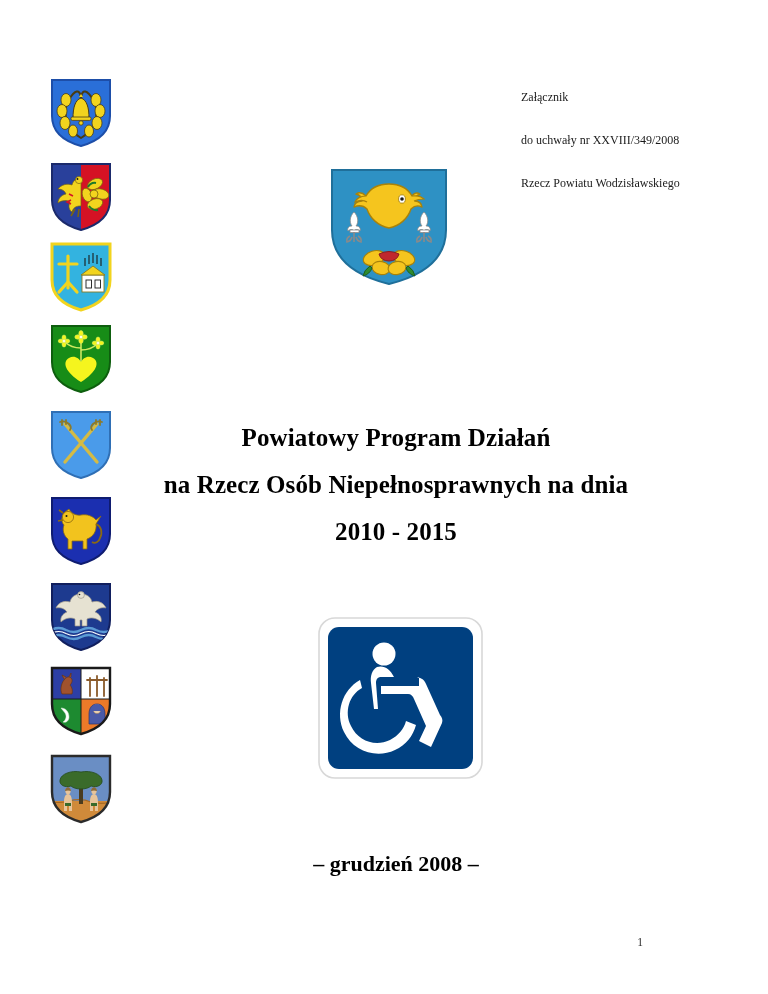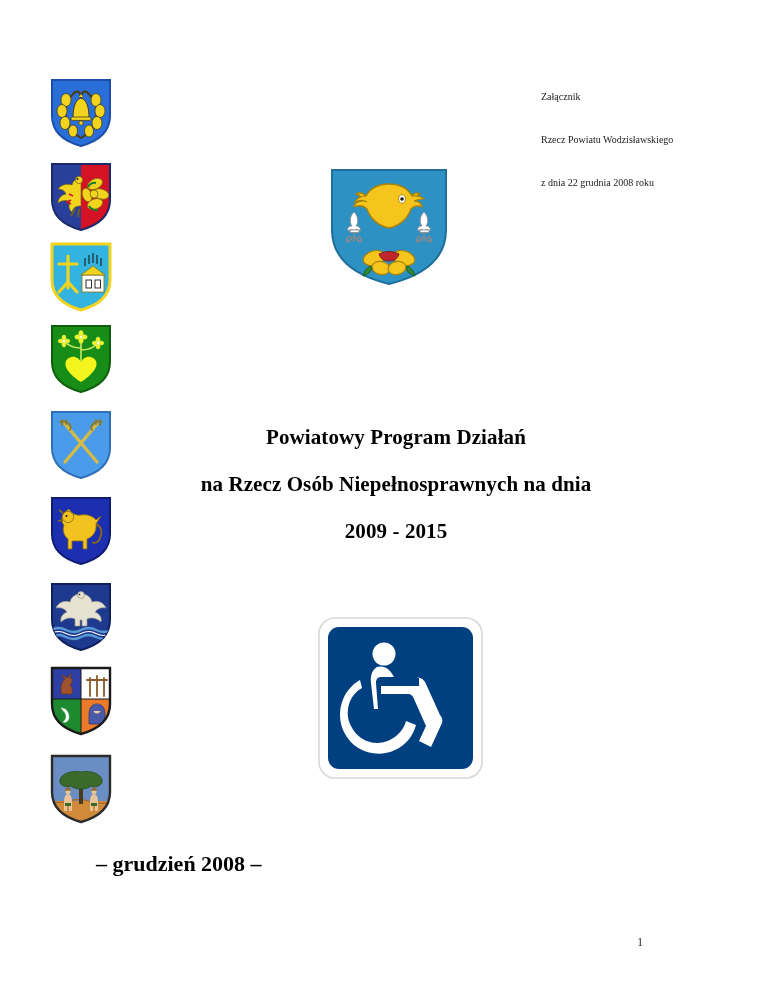--- a/index.html
+++ b/index.html
@@ -13,24 +13,24 @@
     height: 994px;
     position: relative;
     font-family: "Liberation Serif", "DejaVu Serif", serif;
     color: #000000;
     overflow: hidden;
   }
 
   
   #header-note {
     position: absolute;
-    left: 541px;
+    left: 521px;
     top: 62px;
     width: 220px;
-    font-size: 10px;
+    font-size: 12px;
     line-height: 14.2px;
     color: #1a1a1a;
     white-space: pre;
   }
   #header-note div { white-space: pre; }
 
   
   #crest-column {
     position: absolute;
     left: 49px;
@@ -57,21 +57,21 @@
 
   
   #title-block {
     position: absolute;
     left: 96px;
     top: 414px;
     width: 600px;
     text-align: center;
   }
   .title-line {
-    font-size: 21px;
+    font-size: 25px;
     font-weight: bold;
     line-height: 47px;
     letter-spacing: 0.1px;
     white-space: nowrap;
   }
 
   
   #access-sign {
     position: absolute;
     left: 318px;
@@ -80,20 +80,21 @@
     height: 162px;
   }
   #access-sign svg { display: block; width: 100%; height: 100%; }
 
   
   #footer-date {
     position: absolute;
     left: 96px;
     top: 851px;
     width: 600px;
+    text-align: center;
     font-size: 22px;
     font-weight: bold;
     white-space: nowrap;
   }
 
   
   #page-number {
     position: absolute;
     left: 600px;
     top: 936px;
@@ -101,22 +102,22 @@
     text-align: center;
     font-size: 11.5px;
     color: #2a2a2a;
   }
 </style>
 </head>
 <body>
 
 <div id="header-note">
   <div>Załącznik</div>
+  <div>do uchwały nr XXVIII/349/2008</div>
   <div>Rzecz Powiatu Wodzisławskiego</div>
-  <div>z dnia 22 grudnia 2008 roku</div>
 </div>
 
 <div id="crest-column">
 
   <div class="crest-slot" style="top:0px;">
     <svg viewBox="0 0 64 70">
       <path d="M3 2 H61 V38 Q61 60 32 68 Q3 60 3 38 Z" fill="#2a6fd8" stroke="#1d4ea8" stroke-width="2"></path>
       <path d="M32 60 C14 50 12 28 24 16 C30 10 32 16 32 22 C32 16 34 10 40 16 C52 28 50 50 32 60 Z" fill="none" stroke="#4a3c12" stroke-width="2"></path>
       <g fill="#f2d41e" stroke="#4a3c12" stroke-width="0.8">
         <ellipse cx="17" cy="22" rx="5" ry="6.5"></ellipse>
@@ -382,21 +383,21 @@
     </g>
     <path d="M53 88 q10 -5 20 0 q-2 7 -10 7 q-8 0 -10 -7 Z" fill="#c0272d" stroke="#8a1a1e" stroke-width="1"></path>
     <path d="M44 100 q-6 4 -7 10 q7 -2 9 -8 Z" fill="#2e8b2e" stroke="#1a5a1a" stroke-width="0.9"></path>
     <path d="M82 100 q6 4 7 10 q-7 -2 -9 -8 Z" fill="#2e8b2e" stroke="#1a5a1a" stroke-width="0.9"></path>
   </svg>
 </div>
 
 <div id="title-block">
   <div class="title-line">Powiatowy Program Działań</div>
   <div class="title-line">na Rzecz Osób Niepełnosprawnych na dnia</div>
-  <div class="title-line">2009 - 2015</div>
+  <div class="title-line">2010 - 2015</div>
 </div>
 
 <div id="access-sign">
   <svg viewBox="0 0 165 162">
     <rect x="1" y="1" width="163" height="160" rx="16" ry="16" fill="#ffffff"></rect>
     <rect x="1" y="1" width="163" height="160" rx="16" ry="16" fill="none" stroke="#d8d8d8" stroke-width="1.6"></rect>
     <rect x="10" y="10" width="145" height="142" rx="11" ry="11" fill="#004080"></rect>
     <g fill="#ffffff">
       <circle cx="66" cy="37" r="11.5"></circle>
       <path d="M59 50 C54 53 52 59 53 66 L56 92 L60 92 L58 66 C58 62 60 60 63 60

